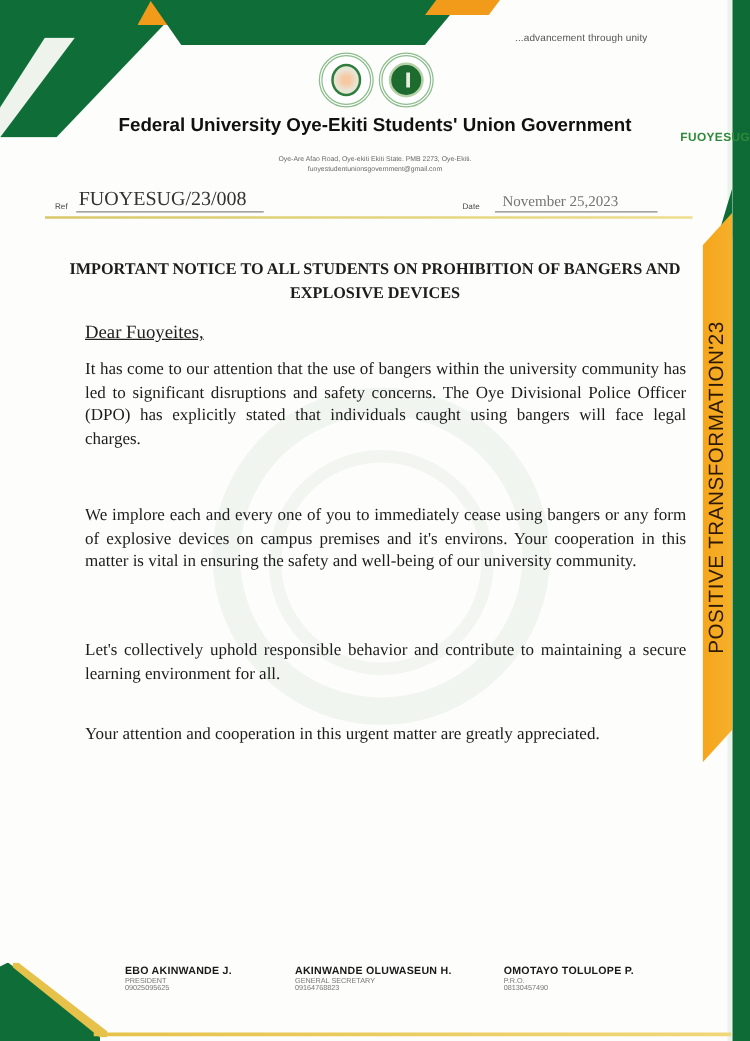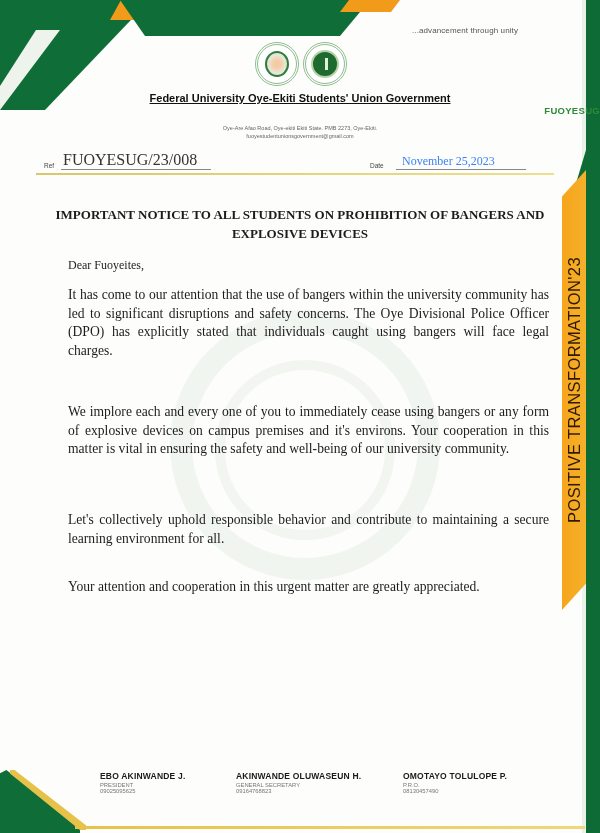--- a/index.html
+++ b/index.html
@@ -27,40 +27,40 @@
     .tagline { position: absolute; left: 412px; top: 26px; font-family: "Liberation Sans", sans-serif; font-size: 8px; color: #555; letter-spacing: 0.1px; }
 
     
     .logos { position: absolute; left: 255px; top: 42px; display: flex; gap: 4px; }
     .logo { width: 44px; height: 44px; border-radius: 50%; border: 3px double #8dbd8d; display: flex; align-items: center; justify-content: center; background: #fff; }
     .logo .core { width: 24px; height: 26px; border-radius: 50%; }
     .logo-1 .core { background: radial-gradient(circle, #f6c9a0 20%, #e8e6d8 60%, #cfe0c6 100%); border: 2px solid #2f7d3c; }
     .logo-2 .core { background: #1d6b2e; border: 2px solid #b6d2a8; width: 28px; height: 28px; position: relative; }
     .logo-2 .core::after { content: ""; position: absolute; left: 12px; top: 6px; width: 3px; height: 12px; background: #e7eddc; }
 
-    .org-name { position: absolute; left: 0; width: 600px; top: 92px; text-align: center; font-family: "Liberation Sans", sans-serif; font-weight: bold; font-size: 11px; color: #111; text-decoration: underline; }
+    .org-name { position: absolute; left: 0; width: 600px; top: 92px; text-align: center; font-family: "Liberation Sans", sans-serif; font-weight: bold; font-size: 15px; color: #111; }
     .org-abbr { position: absolute; left: 0; width: 600px; top: 105px; text-align: right; font-family: "Liberation Sans", sans-serif; font-weight: bold; font-size: 9.5px; color: #2e8a3a; letter-spacing: 0.3px; }
     .org-addr { position: absolute; left: 0; width: 600px; top: 124px; text-align: center; font-family: "Liberation Sans", sans-serif; font-size: 5.5px; color: #666; line-height: 8px; }
 
     
     .ref-row { position: absolute; left: 44px; top: 152px; width: 510px; height: 20px; }
     .ref-label, .date-label { position: absolute; font-family: "Liberation Sans", sans-serif; font-size: 6.5px; color: #444; bottom: 3px; }
     .ref-label { left: 0; }
     .ref-value { position: absolute; left: 17px; bottom: 2px; font-size: 16px; color: #333; border-bottom: 1px solid #888; padding: 0 4px 0 2px; width: 150px; }
     .date-label { left: 326px; }
-    .date-value { position: absolute; left: 352px; bottom: 2px; font-size: 12px; color: #3b82f6; border-bottom: 1px solid #888; padding-left: 6px; width: 130px; margin-top: 14px; }
+    .date-value { position: absolute; left: 352px; bottom: 2px; font-size: 12px; color: #737373; border-bottom: 1px solid #888; padding-left: 6px; width: 130px; margin-top: 14px; }
     .ref-underline { position: absolute; left: 36px; top: 173px; width: 518px; height: 2px; background: linear-gradient(90deg, #d8c86a, #eddf8e); }
 
     
     .watermark { position: absolute; left: 170px; top: 310px; width: 270px; height: 270px; border-radius: 50%; border: 22px solid rgba(160,190,160,0.12); }
     .watermark-inner { position: absolute; left: 215px; top: 360px; width: 180px; height: 180px; border-radius: 50%; border: 10px solid rgba(150,180,150,0.10); }
 
     
     .title { position: absolute; left: 50px; width: 500px; top: 205px; text-align: center; font-weight: bold; font-size: 13px; line-height: 19px; color: #1c1c1c; }
-    .salutation { position: absolute; left: 68px; top: 258px; font-size: 12px; color: #222; }
+    .salutation { position: absolute; left: 68px; top: 258px; font-size: 15px; color: #222; text-decoration: underline; }
     .para { position: absolute; left: 68px; width: 481px; font-size: 13.6px; line-height: 18.5px; text-align: justify; color: #1c1c1c; }
     .p1 { top: 286px; }
     .p2 { top: 403px; }
     .p3 { top: 511px; }
     .p4 { top: 578px; }
 
     .cc { position: absolute; left: 82px; top: 656px; font-size: 11px; line-height: 16.5px; color: #333; }
     .cc .indent { padding-left: 22px; display: block; }
 
     

